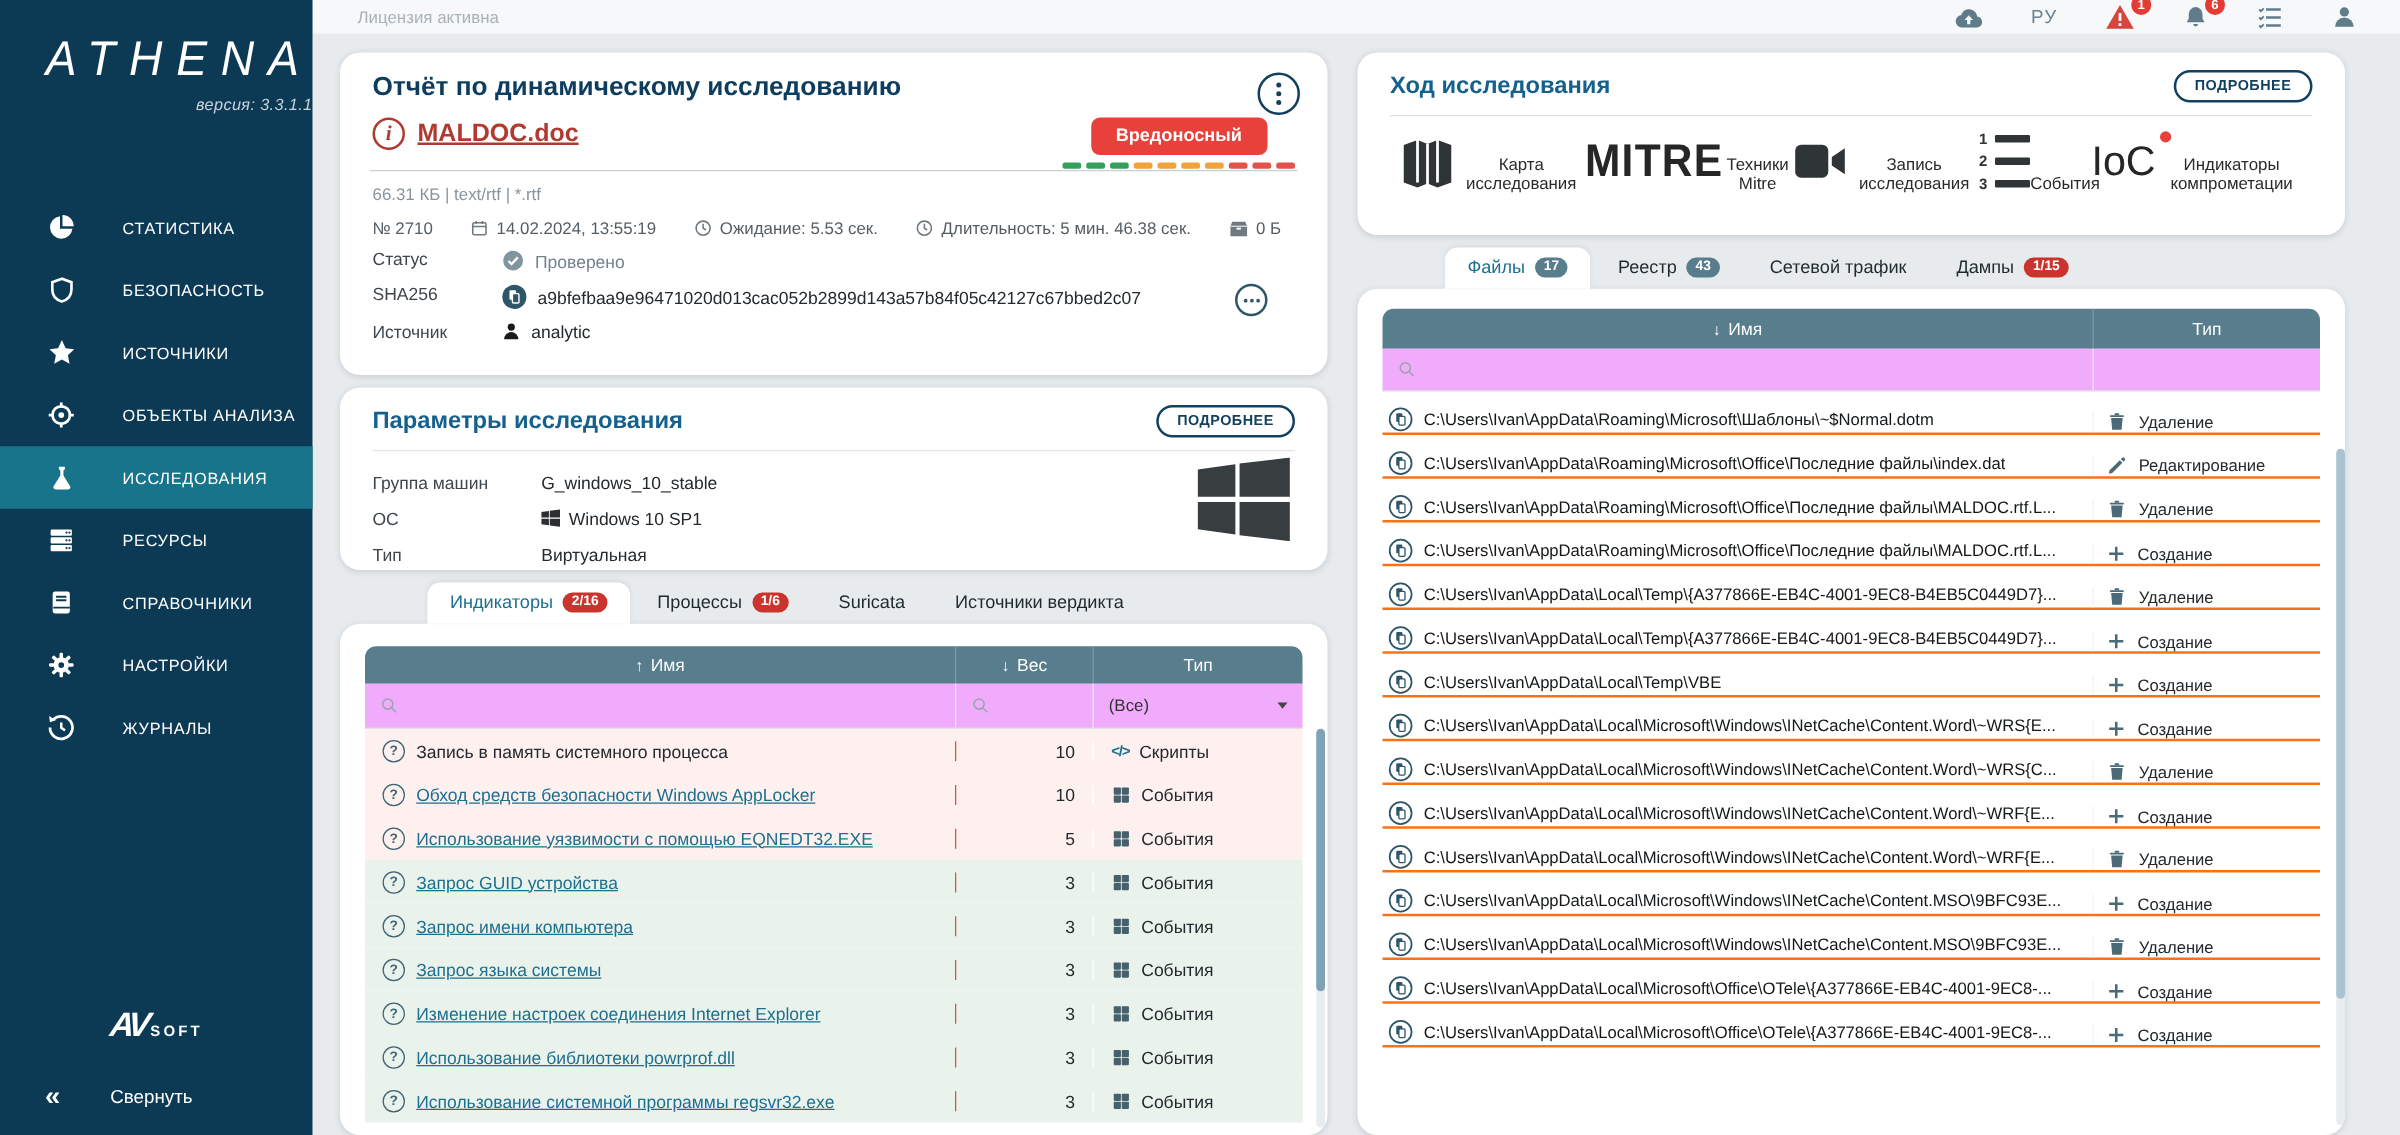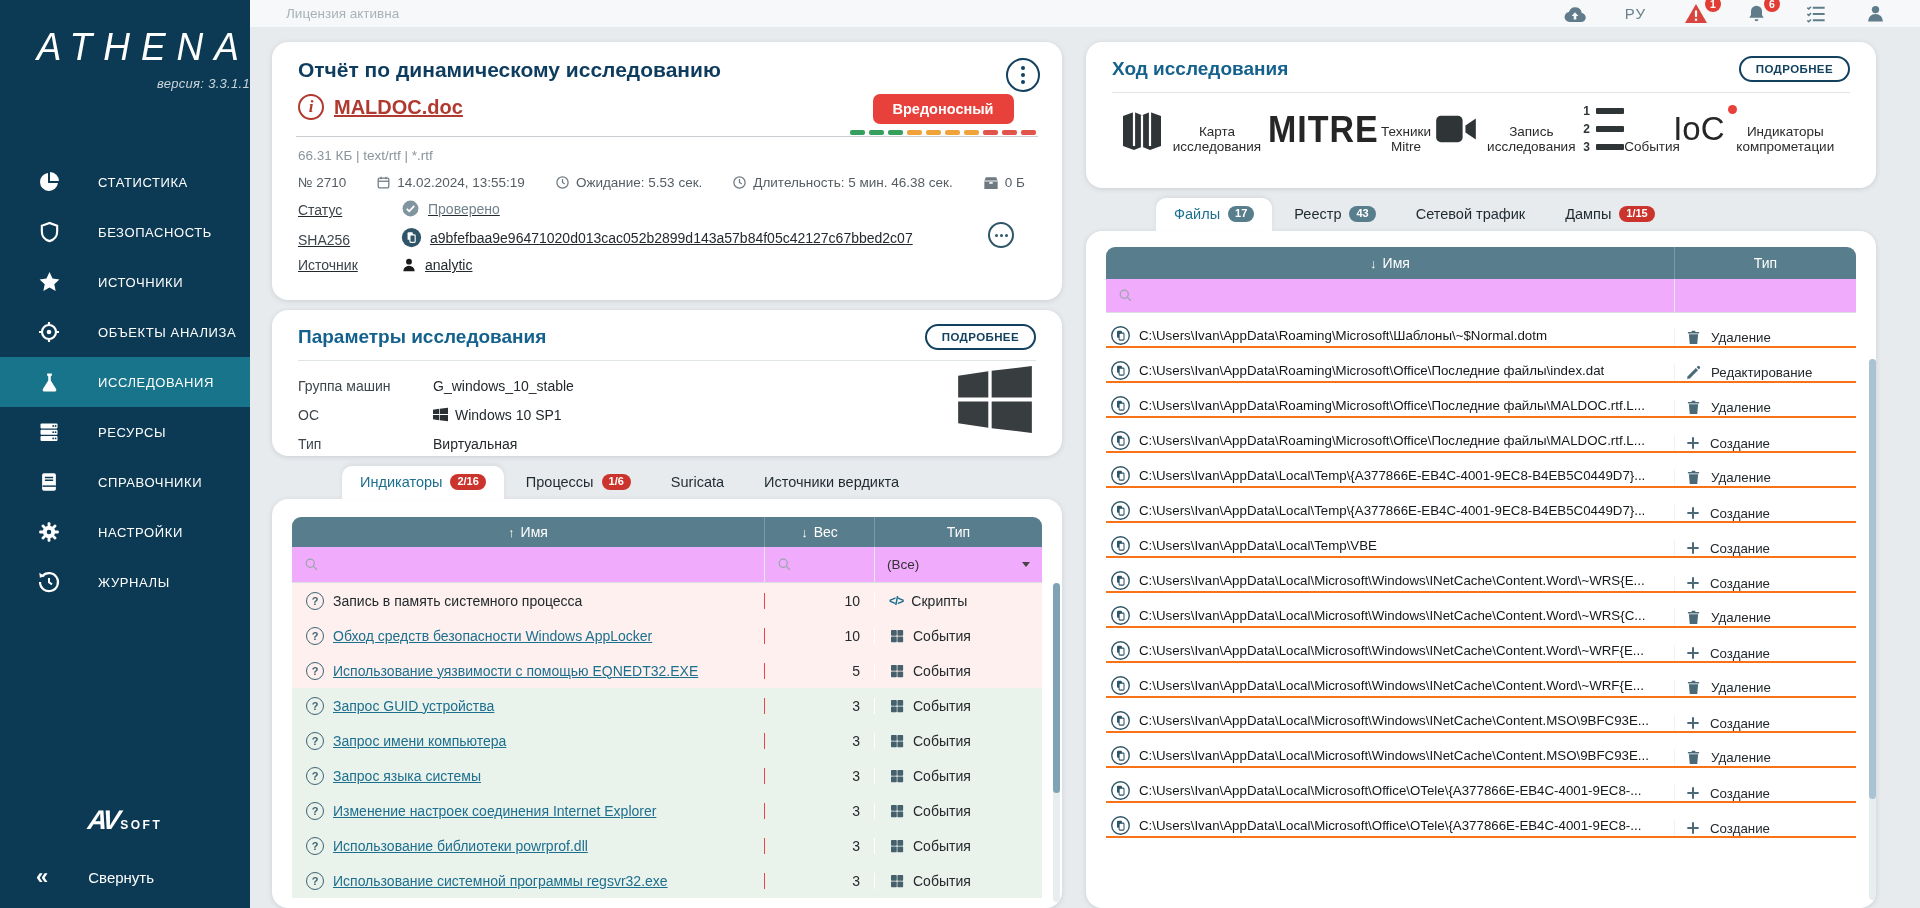--- a/index.html
+++ b/index.html
@@ -48,21 +48,21 @@
   .file-link { margin-left:10px; font-size:20px; font-weight:bold; color:#b03a30; text-decoration:underline; cursor:pointer; }
   .verdict-wrap { position:absolute; right:26px; top:52px; text-align:center; }
   .verdict-badge { background:#e8403a; color:#fff; font-weight:bold; font-size:14.5px; padding:7px 20px; border-radius:7px; display:inline-block; cursor:pointer; }
   .verdict-scale { display:flex; gap:4px; margin-top:6px; justify-content:center; }
   .verdict-scale span { width:15px; height:5px; border-radius:2px; display:inline-block; }
   .report-divider { border:none; border-top:1px solid #c9cfd3; margin:16px -2px 0; }
   .file-info { margin-top:11px; font-size:13.5px; color:#8a949b; }
   .meta-row { margin-top:12px; display:flex; align-items:center; gap:9px; font-size:13.5px; color:#555d63; }
   .meta-item { display:flex; align-items:center; gap:6px; }
   .meta-gap { width:12px; }
-  .kv { display:flex; align-items:flex-end; margin-top:9px; font-size:14px;text-decoration:underline; }
+  .kv { display:flex; align-items:flex-start; margin-top:9px; font-size:14px; }
   .kv-label { width:103px; color:#3e464c; }
   .kv-val { display:flex; align-items:center; gap:8px; color:#23292d; }
   .checked { color:#72828c; }
   .sha-ellipsis { position:absolute; right:22px; width:26px; height:26px; border:2px solid #2e5568; border-radius:50%; display:flex; align-items:center; justify-content:center; gap:2px; cursor:pointer; }
   .sha-ellipsis i { width:3px; height:3px; border-radius:50%; background:#2e5568; }
   .sha-row { position:relative; }
 
   
   .params-card { margin-top:10px; height:146px; padding:14px 26px; position:relative; }
   .card-head { display:flex; align-items:center; justify-content:space-between; }

